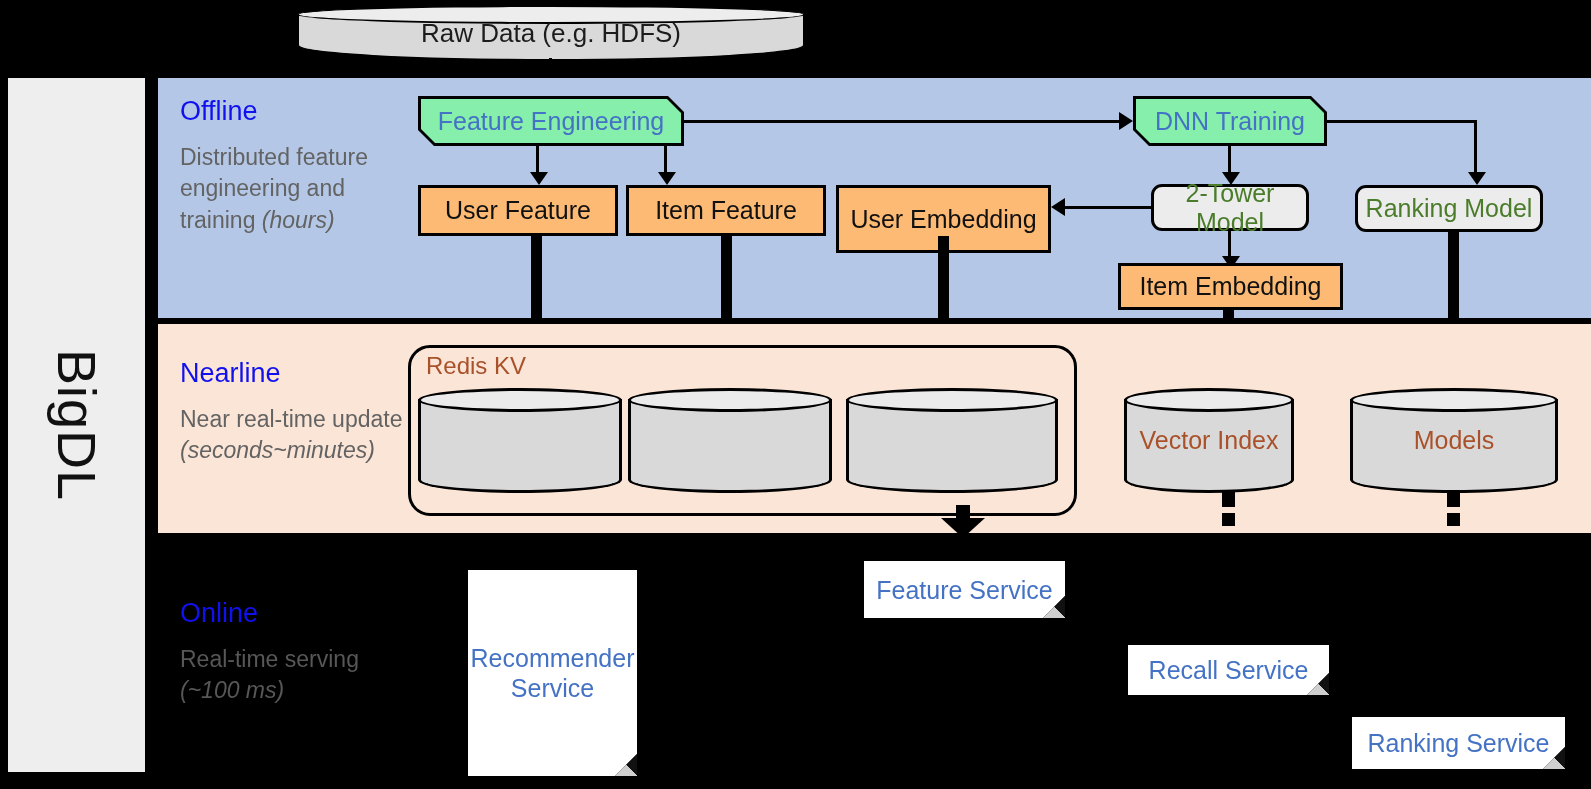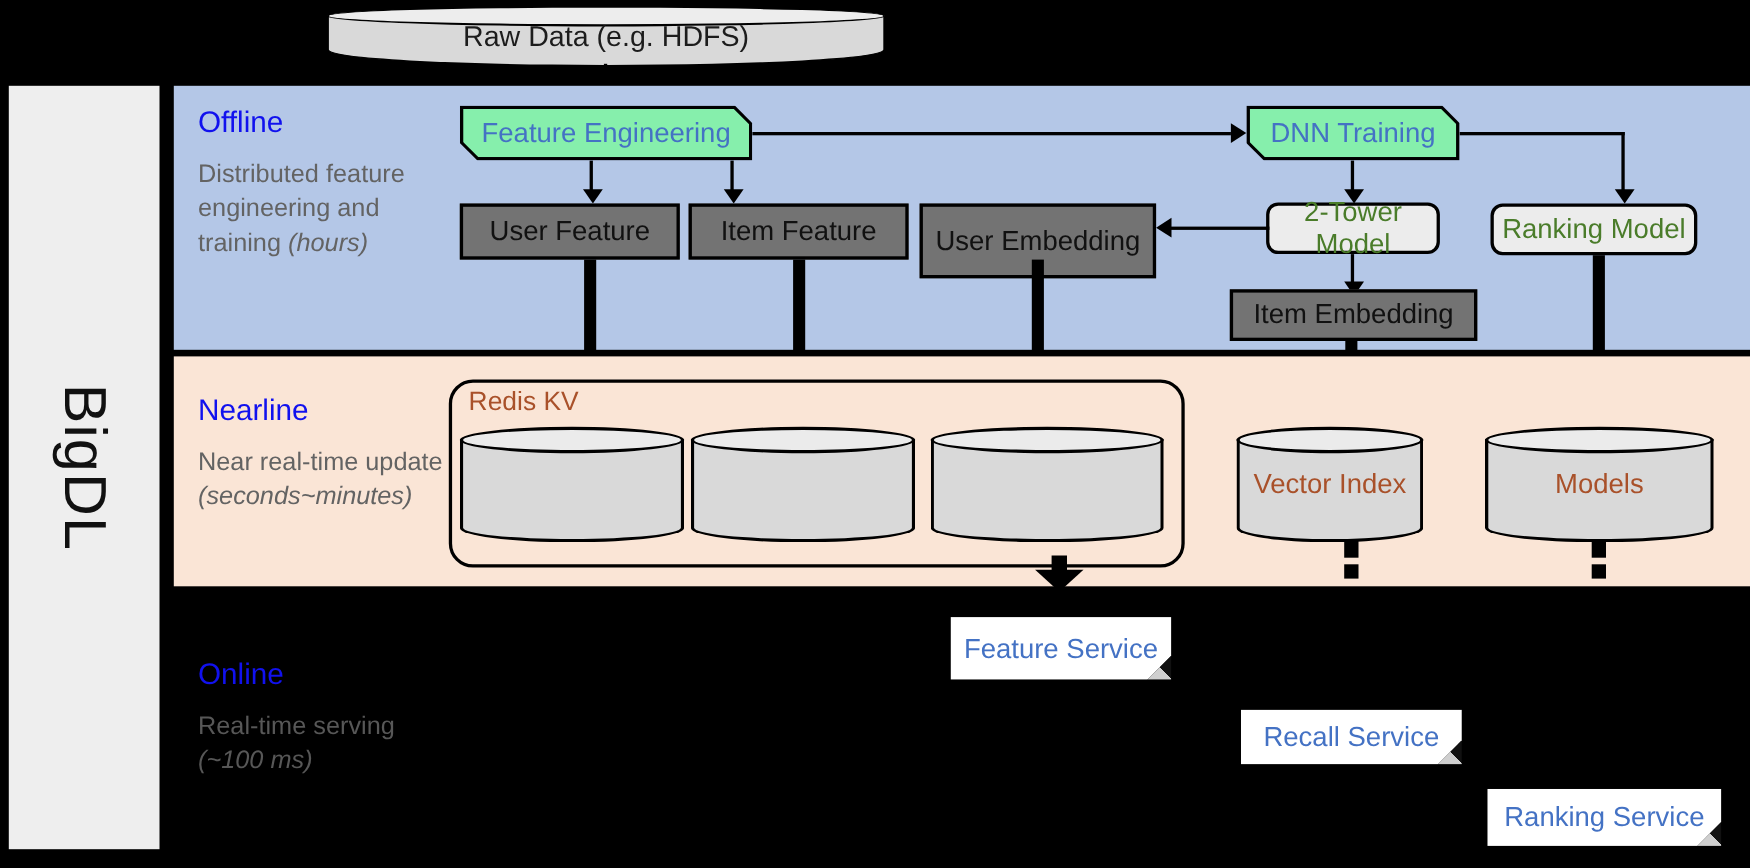--- a/index.html
+++ b/index.html
@@ -38,21 +38,21 @@
     position:absolute;font-size:23px;color:#636363;line-height:1.36;
   }
   .band-sub .ital{font-style:italic;}
   .band-sub.on-dark{color:#575757;}
 
   
   .node{position:absolute;box-sizing:border-box;display:flex;align-items:center;justify-content:center;text-align:center;}
 
   
   .box-grey{
-    background:#737373;border:3px solid #000;
+    background:#fdba74;border:3px solid #000;
     color:#111;font-size:25px;
   }
 
   
   .box-model{
     background:#ececec;border:3px solid #000;border-radius:11px;
     font-size:25px;
   }
   .txt-green{color:#4a7c2a;}
 
@@ -292,20 +292,25 @@
   <div class="sq" style="left:1447px;top:490px;width:13px;height:17px;"></div>
   <div class="sq" style="left:1447px;top:513px;width:13px;height:13px;"></div>
 
   <div class="sq" style="left:956px;top:505px;width:14px;height:18px;"></div>
   <div class="ah-down fat" style="left:941px;top:518px;"></div>
 
   <div class="band band-online"></div>
   <div class="band-title" style="left:180px;top:598px;">Online</div>
   <div class="band-sub on-dark" style="left:180px;top:644px;width:190px;"><span>Real-time serving </span><span class="ital">(~100 ms)</span></div>
 
+  <div class="doc" style="left:468px;top:570px;width:169px;height:206px;">
+    <div class="doc-paper"></div>
+    <div class="doc-fold"></div>
+    <div class="doc-label">Recommender Service</div>
+  </div>
 
   <div class="doc" style="left:864px;top:561px;width:201px;height:57px;">
     <div class="doc-paper"></div>
     <div class="doc-fold"></div>
     <div class="doc-label">Feature Service</div>
   </div>
 
   <div class="doc" style="left:1128px;top:645px;width:201px;height:50px;">
     <div class="doc-paper"></div>
     <div class="doc-fold"></div>

